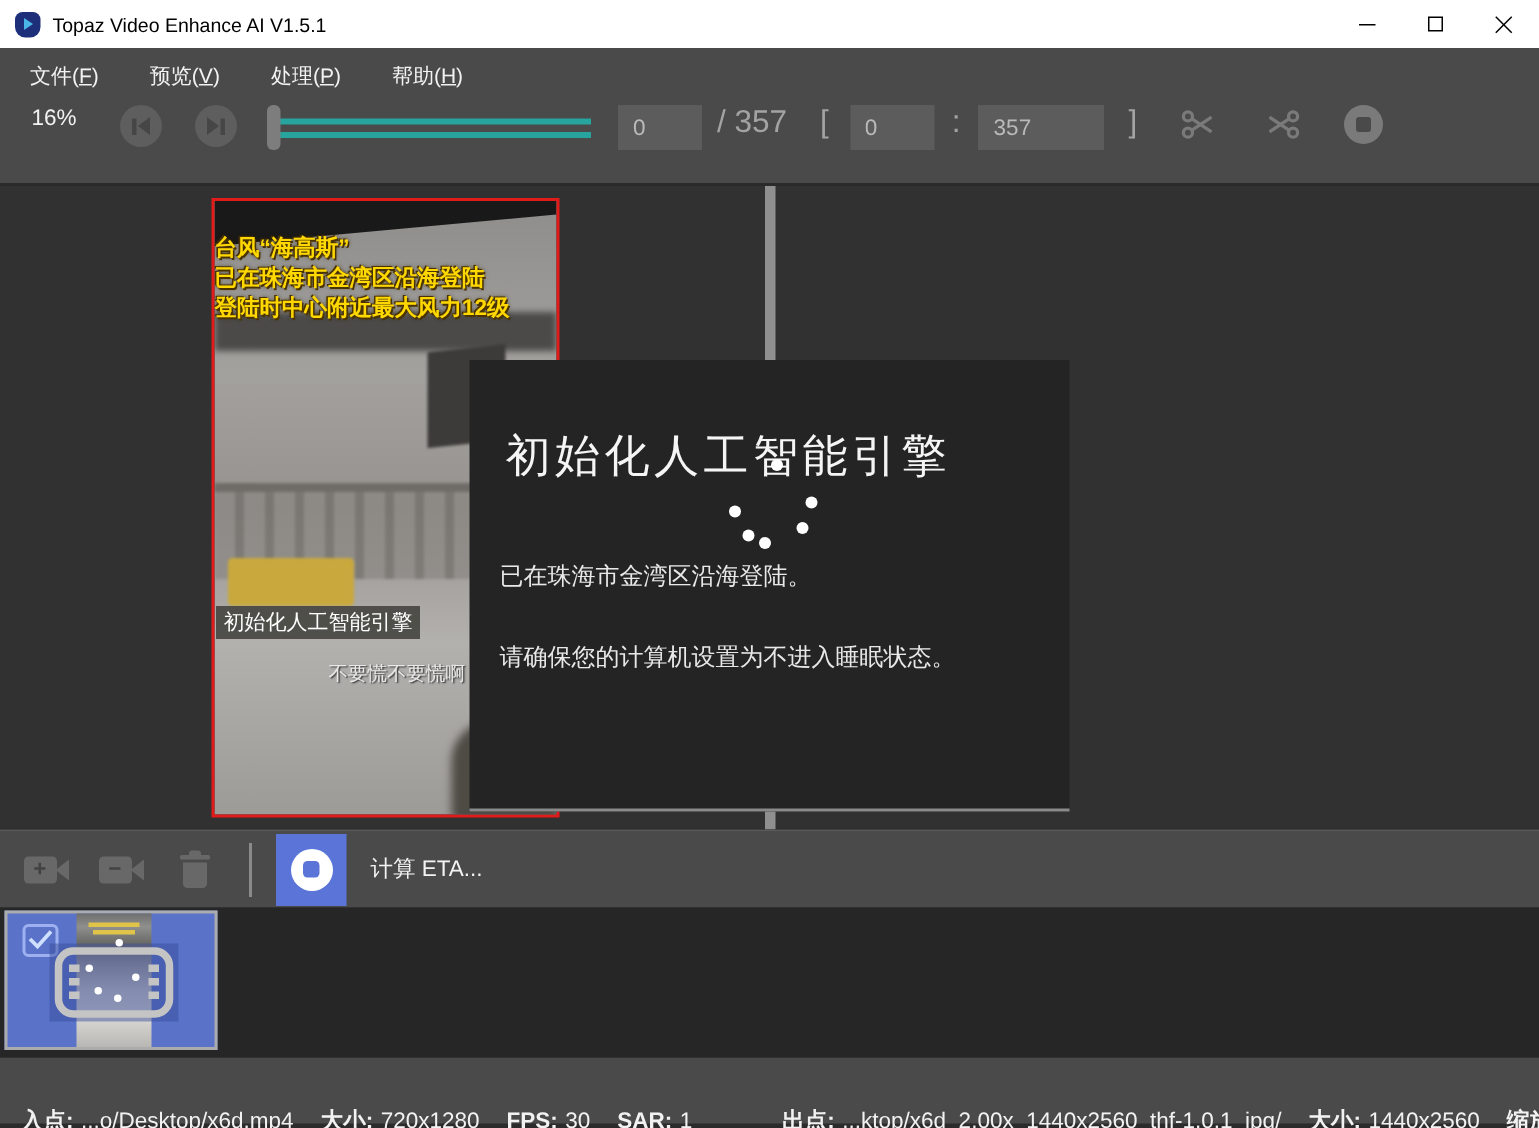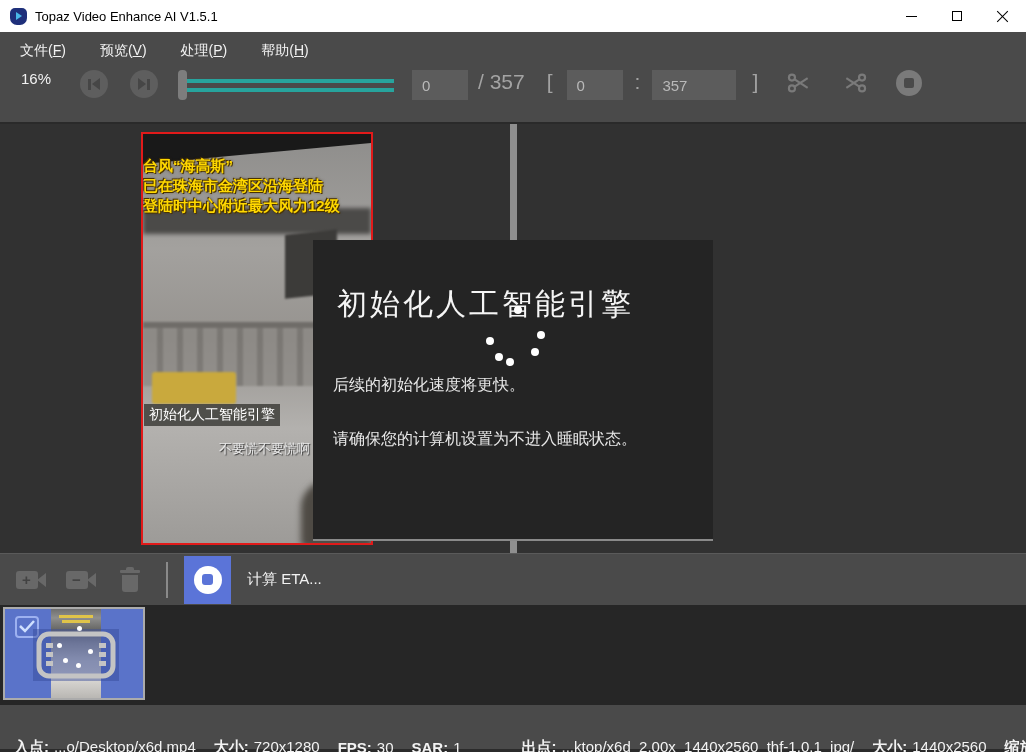--- a/index.html
+++ b/index.html
@@ -214,21 +214,21 @@
     <div class="dlg-title">初始化人工智能引擎</div>
     <div class="dlg-spinner">
       <div class="dot" style="left:201px;top:66px"></div>
       <div class="dot" style="left:224px;top:91px"></div>
       <div class="dot" style="left:218px;top:108px"></div>
       <div class="dot" style="left:193px;top:118px"></div>
       <div class="dot" style="left:182px;top:113px"></div>
       <div class="dot" style="left:173px;top:97px"></div>
     </div>
     <div class="dlg-body">
-      <div>后续的初始化速度将更快。</div>
+      <div>已在珠海市金湾区沿海登陆。</div>
       <div class="p2">请确保您的计算机设置为不进入睡眠状态。</div>
     </div>
   </div>
 </div>
 
 <div class="procbar">
   <div class="cam-ico">
     <div class="cam-body"></div>
     <div class="cam-lens"></div>
     <div class="cam-sign">+</div>

